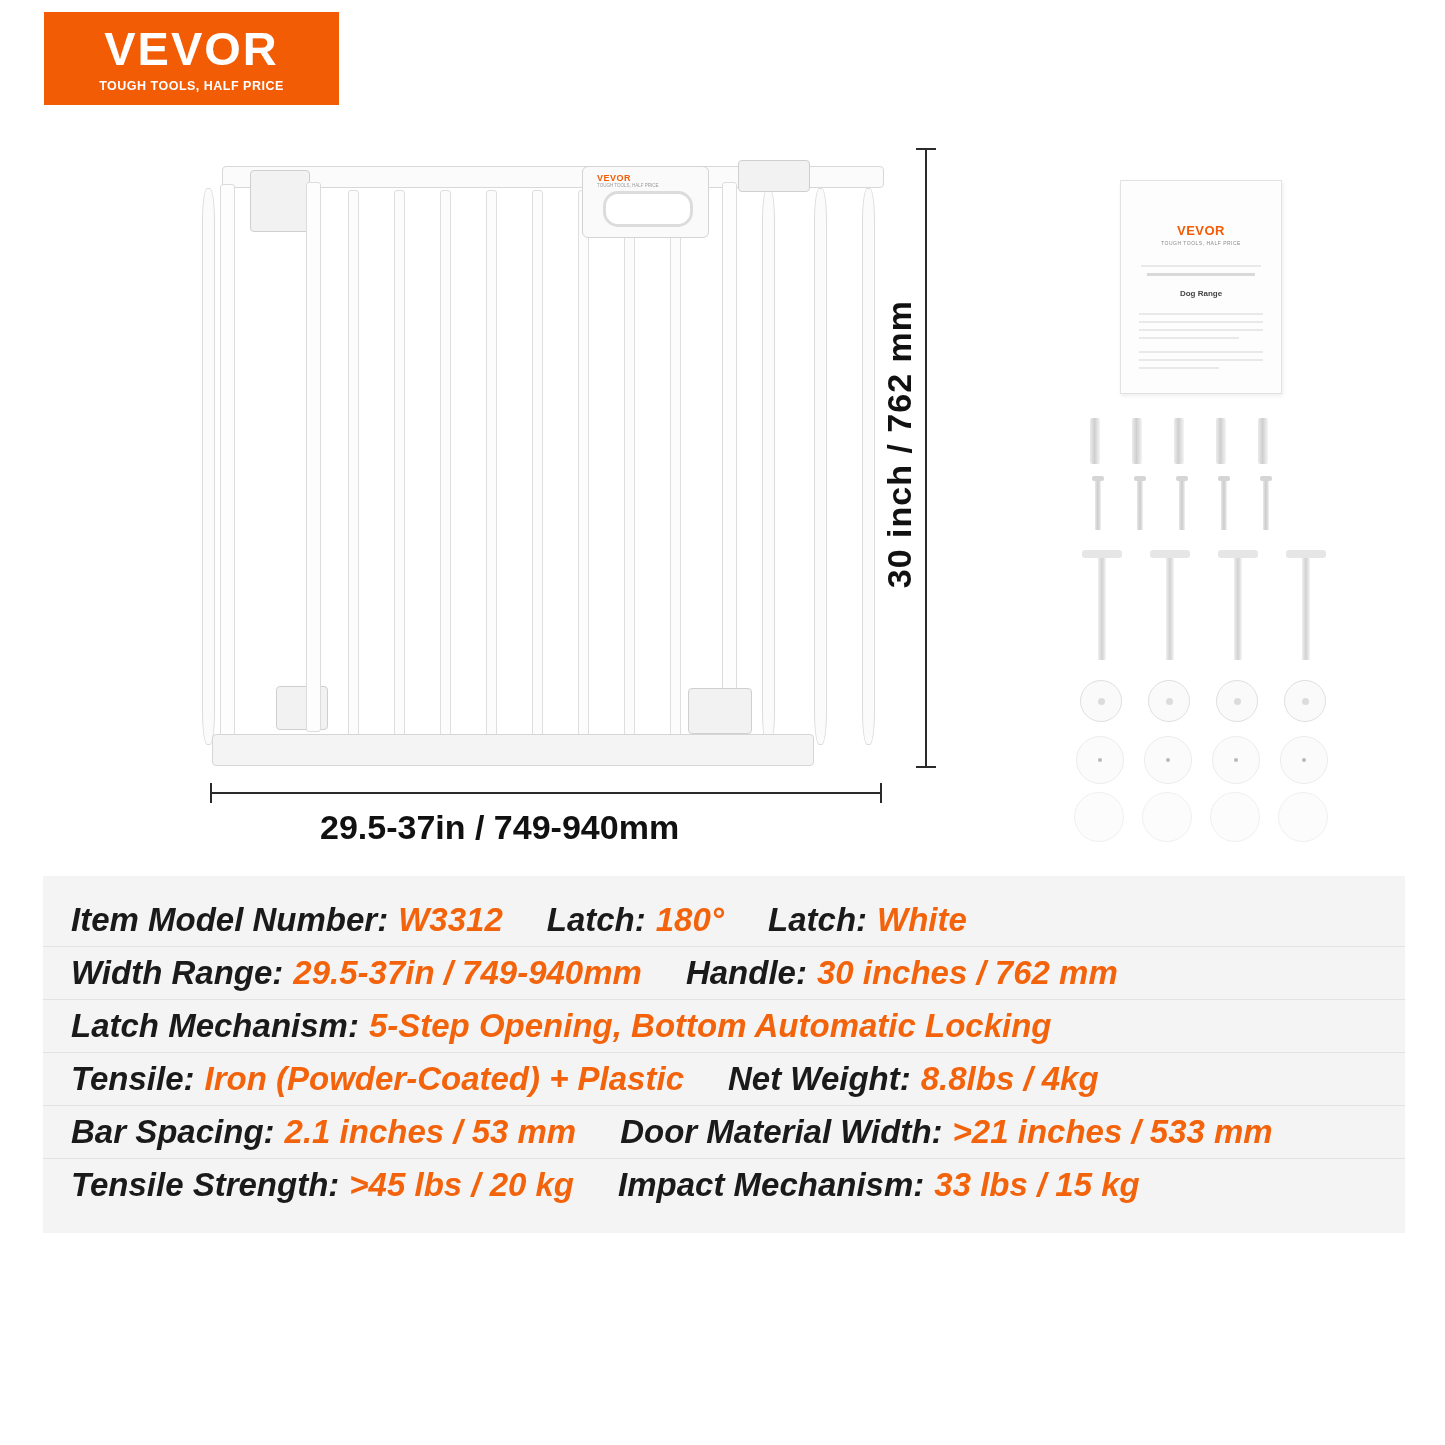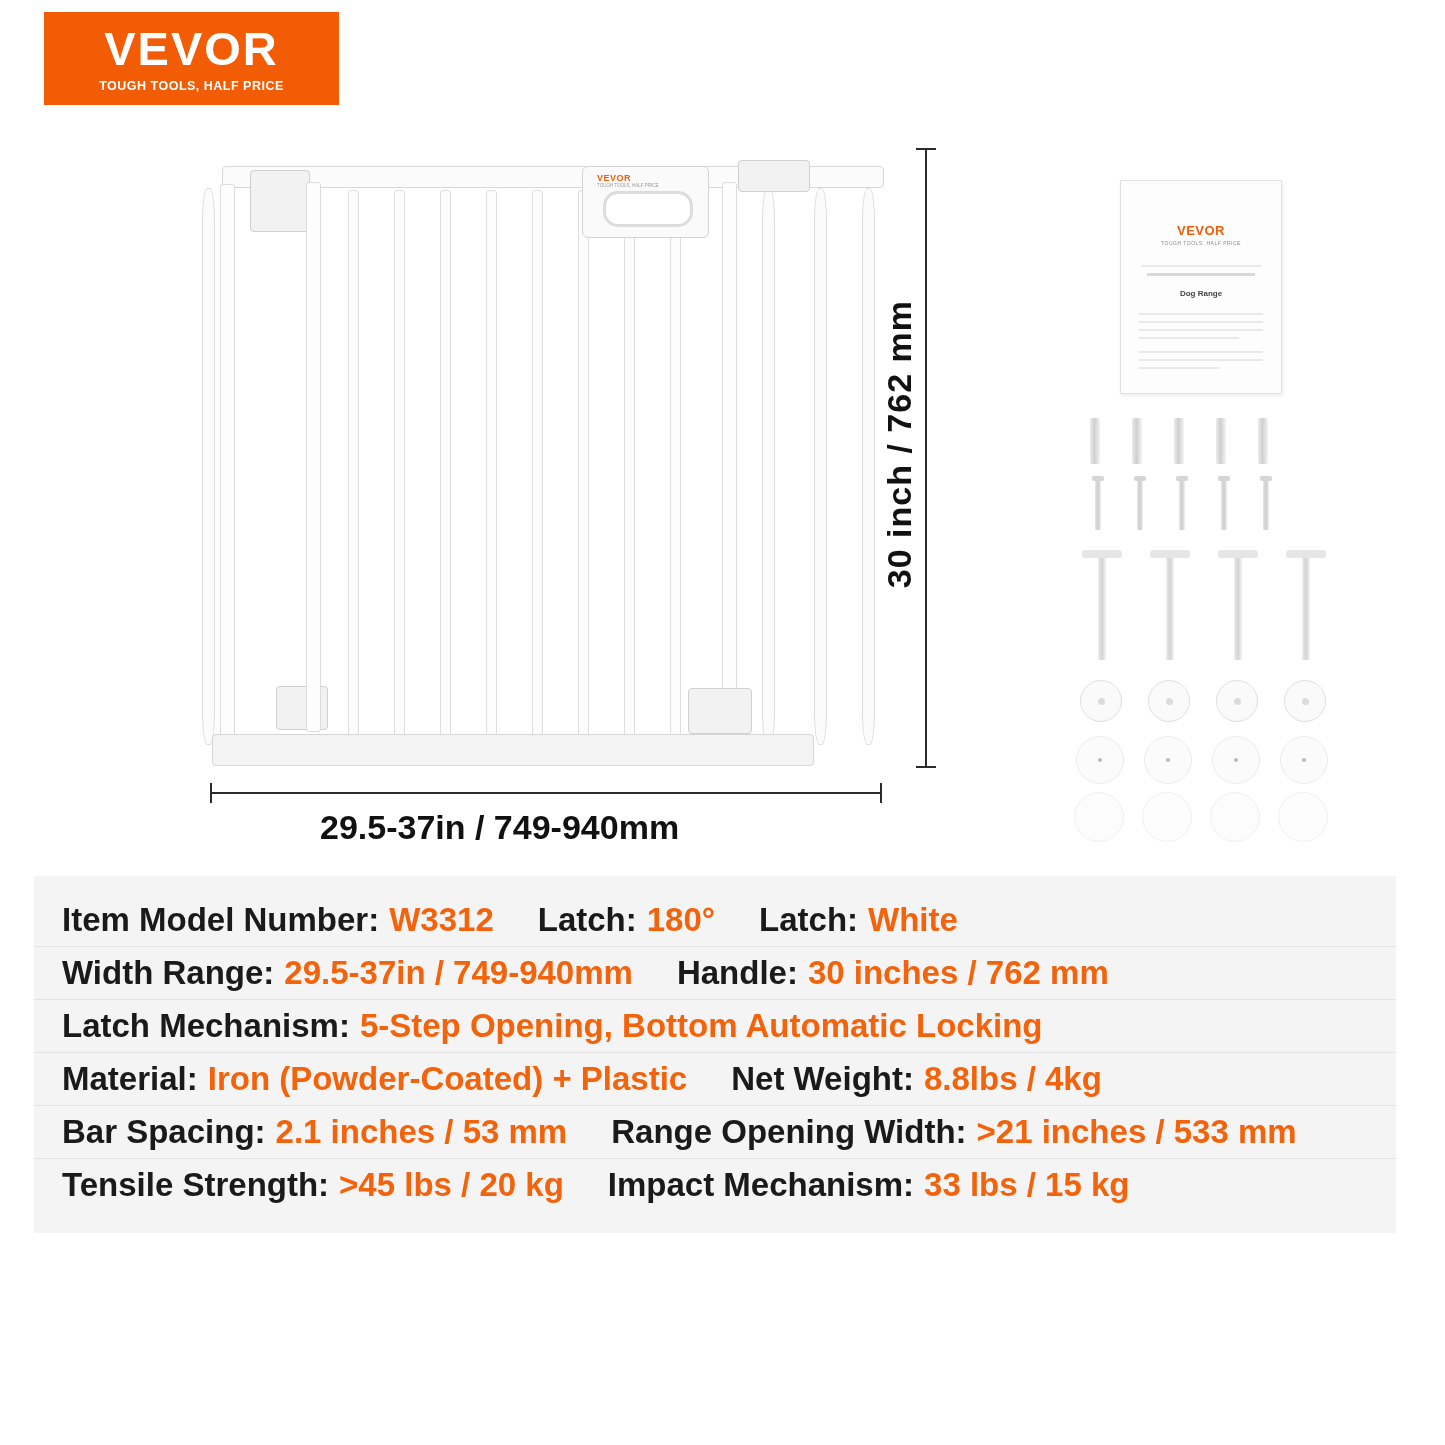--- a/index.html
+++ b/index.html
@@ -338,26 +338,27 @@
     width: 48px;
     height: 48px;
     border-radius: 50%;
     background: #fcfcfc;
     border: 1px solid #f0f0f0;
   }
 
   
   .spec-panel {
     position: absolute;
-    left: 34px;
+    left: 43px;
     top: 876px;
     width: 1362px;
     background: #f4f4f4;
     padding: 18px 0 22px 0;
     box-sizing: border-box;
+    font-style: italic;
   }
   .spec-row {
     display: flex;
     align-items: baseline;
     justify-content: flex-start;
     padding: 7px 28px;
     border-bottom: 1px solid #e3e3e3;
     white-space: nowrap;
   }
   .spec-row:last-child { border-bottom: none; }
@@ -529,37 +530,37 @@
 
   <div class="spec-row">
     <div class="spec-group">
       <span class="lbl">Latch Mechanism:</span>
       <span class="val">5-Step Opening, Bottom Automatic Locking</span>
     </div>
   </div>
 
   <div class="spec-row">
     <div class="spec-group">
-      <span class="lbl">Material:</span>
+      <span class="lbl">Tensile:</span>
       <span class="val">Iron (Powder-Coated) + Plastic</span>
     </div>
     <div class="spec-group">
       <span class="lbl">Net Weight:</span>
       <span class="val">8.8lbs / 4kg</span>
     </div>
   </div>
 
 
   <div class="spec-row">
     <div class="spec-group">
       <span class="lbl">Bar Spacing:</span>
       <span class="val">2.1 inches / 53 mm</span>
     </div>
     <div class="spec-group">
-      <span class="lbl">Range Opening Width:</span>
+      <span class="lbl">Door Material Width:</span>
       <span class="val">&gt;21 inches / 533 mm</span>
     </div>
   </div>
 
   <div class="spec-row">
     <div class="spec-group">
       <span class="lbl">Tensile Strength:</span>
       <span class="val">&gt;45 lbs / 20 kg</span>
     </div>
     <div class="spec-group">

